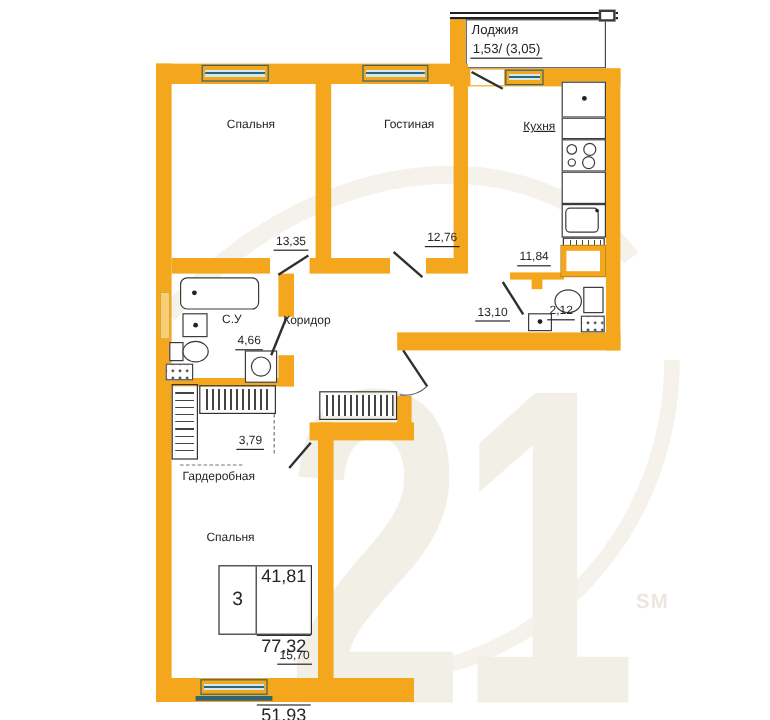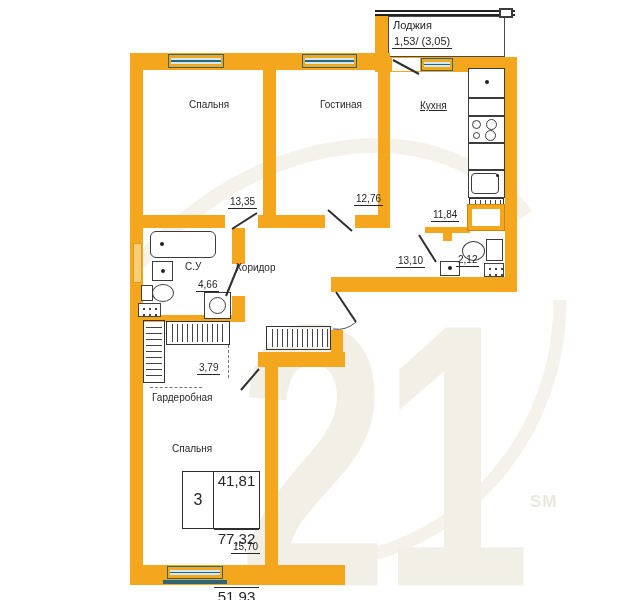--- a/index.html
+++ b/index.html
@@ -133,21 +133,21 @@
   <div class="hatch-v" style="left:266px;top:326px;width:65px;height:24px;"></div>
   <div class="dash-v" style="left:228px;top:345px;height:33px;"></div>
   <div class="dash-h" style="left:150px;top:387px;width:52px;"></div>
 
   <div class="lbl" style="left:189px;top:99px;">Спальня</div>
   <div class="lbl area" style="left:228px;top:196px;">13,35</div>
 
   <div class="lbl" style="left:296px;top:99px;margin-left:24px;">Гостиная</div>
   <div class="lbl area" style="left:354px;top:193px;">12,76</div>
 
-  <div class="lbl" style="left:420px;top:100px;text-decoration:underline;">Кухня</div>
+  <div class="lbl" style="left:436px;top:100px;text-decoration:underline;">Кухня</div>
   <div class="lbl area" style="left:431px;top:209px;">11,84</div>
 
   <div class="lbl" style="left:185px;top:261px;">С.У</div>
   <div class="lbl area" style="left:196px;top:279px;">4,66</div>
 
   <div class="lbl" style="left:236px;top:262px;">Коридор</div>
   <div class="lbl area" style="left:396px;top:255px;text-align:center;">13,10</div>
 
   <div class="lbl area" style="left:456px;top:254px;">2,12</div>
 

